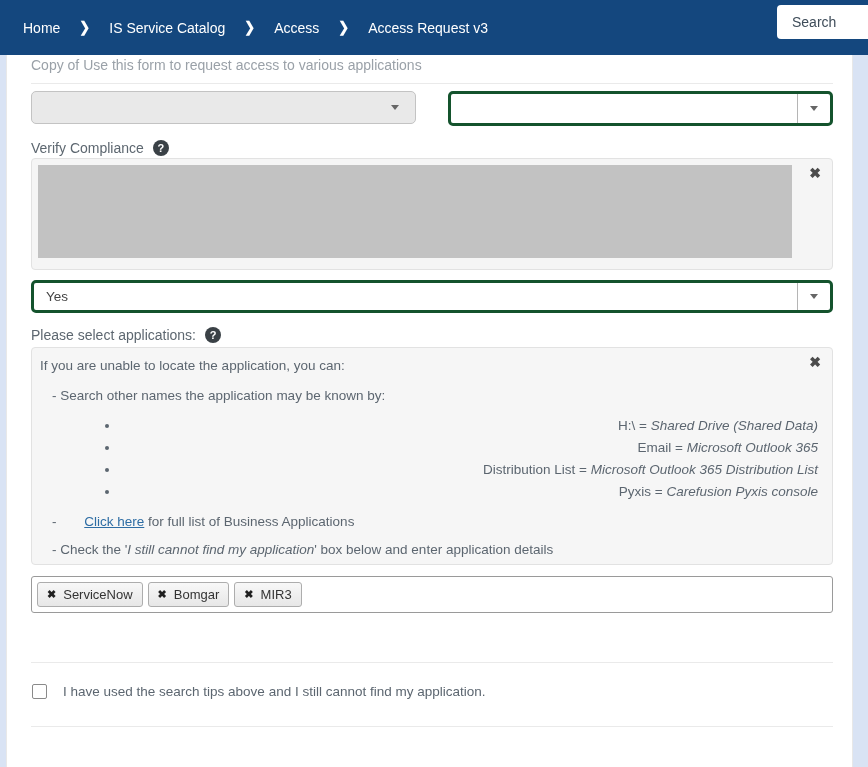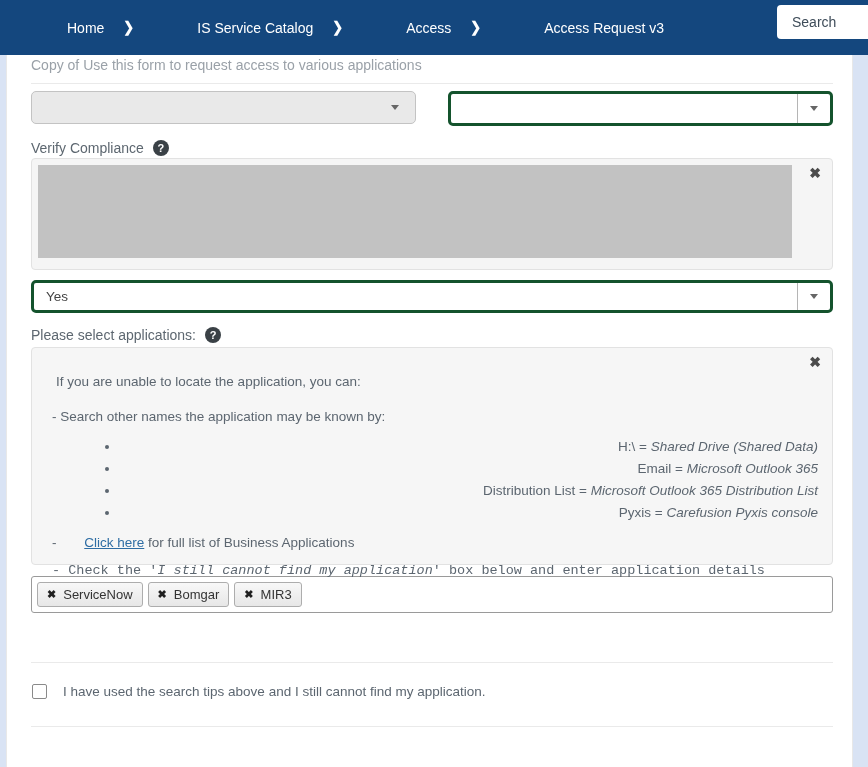--- a/index.html
+++ b/index.html
@@ -9,21 +9,21 @@
     background:#d9e3f4;
     font-family:"Liberation Sans", sans-serif;
   }
 
   
   .header {
     position:relative; height:55px; background:#14477e;
     display:flex; align-items:center; padding-left:23px; overflow:hidden;
   }
   .crumbs { display:flex; align-items:center; gap:19px; }
-  .crumb { color:#ffffff; font-size:14px; cursor:pointer; white-space:nowrap;margin-left:44px; }
+  .crumb { color:#ffffff; font-size:14px; cursor:pointer; white-space:nowrap; }
   .crumb-sep { color:#ffffff; font-weight:bold; font-size:13px; transform:scaleY(1.1); }
   .search-input {
     position:absolute; top:5px; right:-6px; width:97px; height:34px;
     border:none; border-radius:4px; background:#fff;
     padding:0 0 0 15px; font-size:14px; color:#3e4c59; outline:none;
     font-family:"Liberation Sans", sans-serif;
   }
   .search-input::placeholder { color:#3e4c59; opacity:1; }
 
   
@@ -66,26 +66,26 @@
   }
 
   .yes-select { margin-top:10px; height:33px; }
 
   
   .infobox {
     margin-top:4px; height:218px; background:#f6f6f6; border:1px solid #e2e2e2;
     border-radius:4px; position:relative; padding:8px 14px 0 8px;
     font-size:13.5px; color:#5c6670;
   }
-  .infobox p { margin:16px; line-height:19px; }
+  .infobox p { margin:0; line-height:19px; }
   .ib-indent { margin:11px 0 0 12px !important; }
   .ib-bullets { margin:10px 0 0 62px; padding-left:18px; line-height:22px;text-align:right; }
   .ib-bullets li { padding-left:4px; }
   .ib-link-line { margin:9px 0 0 12px !important; }
-  .ib-check { margin:9px 0 0 12px !important;font-family:Liberation Mono, monospace; }
+  .ib-check { margin:9px 0 0 12px !important; }
   .infobox em { font-style:italic; }
   a.link { color:#2e6da4; text-decoration:underline; cursor:pointer;margin-left:24px; }
 
   
   .tags-box {
     margin-top:11px; height:37px; background:#fff; border:1px solid #9a9a9a; border-radius:3px;
     padding:4px 5px; display:flex; align-items:center; gap:5px; cursor:text;
   }
   .chip {
     display:inline-flex; align-items:center; gap:7px;

